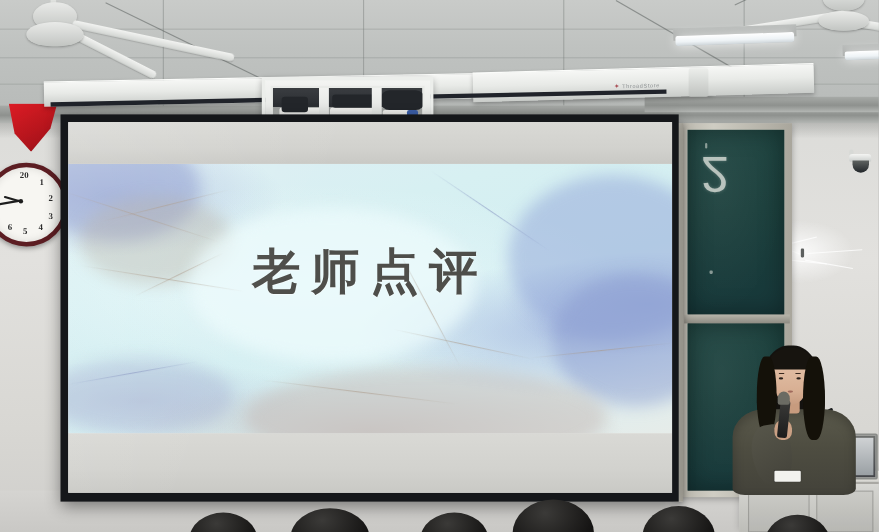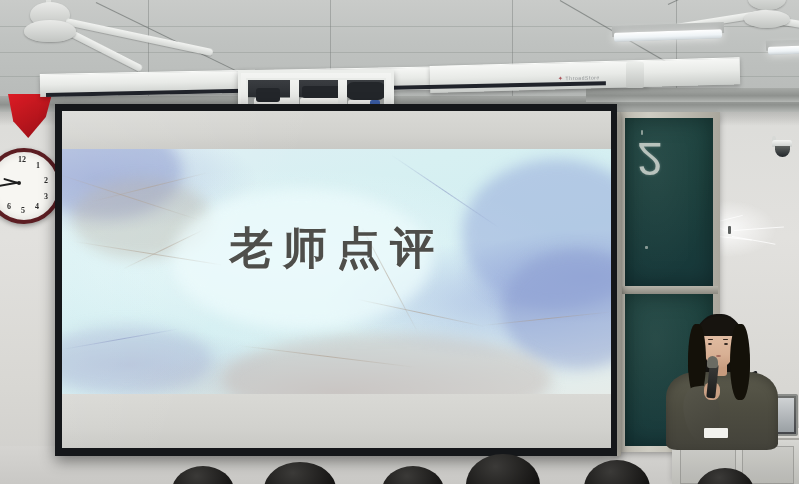--- a/index.html
+++ b/index.html
@@ -325,21 +325,21 @@
   <div class="wall"></div>
   <div class="wall-shadow"></div>
   <div class="beam" style="left:0;top:96px;width:799px;height:16px;"></div>
   <div class="beam" style="left:586px;top:88px;width:213px;height:14px;"></div>
   <div class="wall-lower" style="top:446px;height:38px;"></div>
 
   <div class="flagpole" style="left:14px;top:92px;height:18px;"></div>
   <div class="flag" style="left:8px;top:94px;width:44px;height:44px;"></div>
 
   <div class="clock" style="left:-14px;top:148px;width:68px;height:68px;">
-    <div class="num" style="left:27px;top:3px;">12</div>
+    <div class="num" style="left:27px;top:3px;">20</div>
     <div class="num" style="left:43px;top:9px;">1</div>
     <div class="num" style="left:51px;top:24px;">2</div>
     <div class="num" style="left:51px;top:40px;">3</div>
     <div class="num" style="left:42px;top:50px;">4</div>
     <div class="num" style="left:28px;top:54px;">5</div>
     <div class="num" style="left:14px;top:50px;">6</div>
     <div class="hand" style="left:28px;top:30px;width:15px;height:2px;transform:rotate(196deg);"></div>
     <div class="hand" style="left:28px;top:30px;width:21px;height:1.5px;transform:rotate(170deg);"></div>
     <div class="pin" style="left:27px;top:29px;"></div>
   </div>

